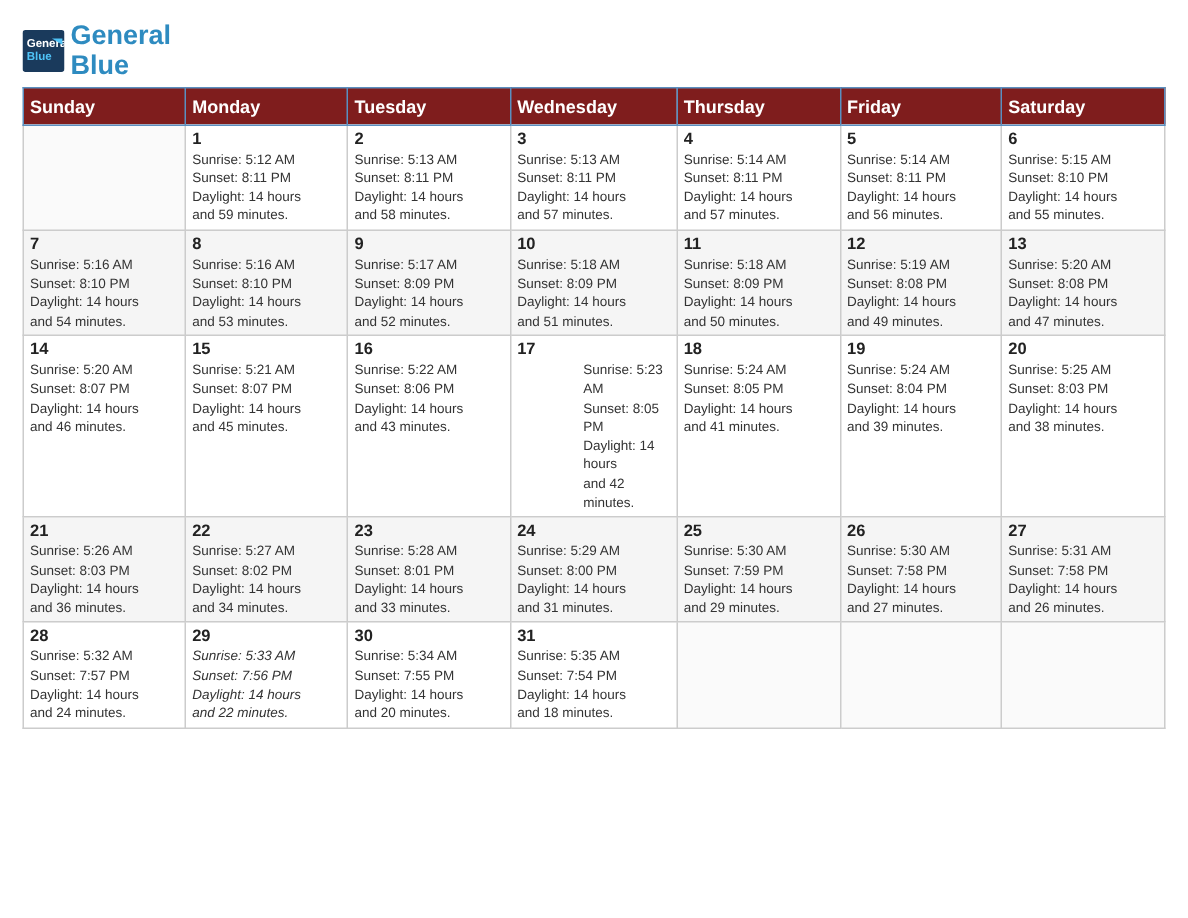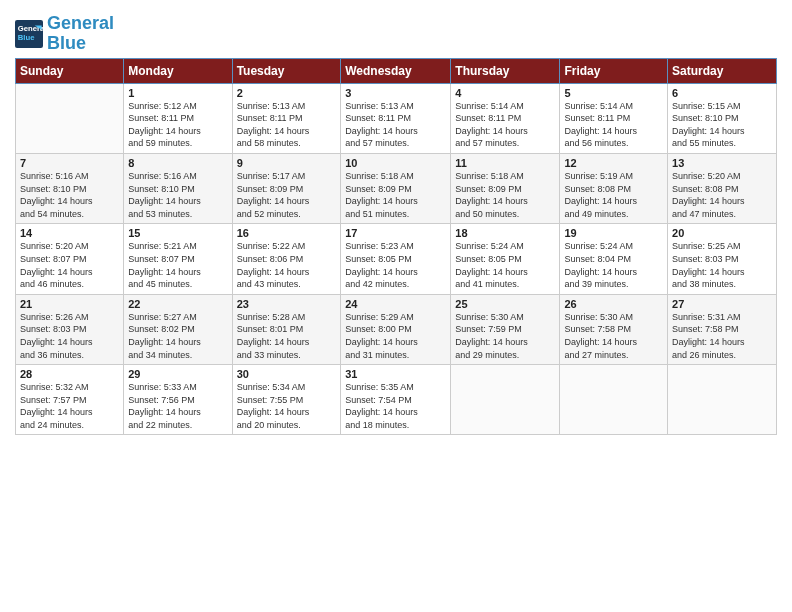--- a/index.html
+++ b/index.html
@@ -243,21 +243,21 @@
           </td>
           <td>
             <span class="day-number">16</span>
             <div class="day-info" style="white-space: pre-line;">Sunrise: 5:22 AM
 Sunset: 8:06 PM
 Daylight: 14 hours
 and 43 minutes.</div>
           </td>
           <td>
             <span class="day-number">17</span>
-            <div class="day-info" style="white-space: pre-line;">Sunrise: 5:23 AM
+            <div class="day-info" style="white-space: pre-line; margin-left: 44px;">Sunrise: 5:23 AM
 Sunset: 8:05 PM
 Daylight: 14 hours
 and 42 minutes.</div>
           </td>
           <td>
             <span class="day-number">18</span>
             <div class="day-info" style="white-space: pre-line;">Sunrise: 5:24 AM
 Sunset: 8:05 PM
 Daylight: 14 hours
 and 41 minutes.</div>
@@ -331,21 +331,21 @@
         <tr>
           <td>
             <span class="day-number">28</span>
             <div class="day-info" style="white-space: pre-line;">Sunrise: 5:32 AM
 Sunset: 7:57 PM
 Daylight: 14 hours
 and 24 minutes.</div>
           </td>
           <td>
             <span class="day-number">29</span>
-            <div class="day-info" style="white-space: pre-line;">Sunrise: 5:33 AM
+            <div class="day-info" style="white-space: pre-line; font-style: italic;">Sunrise: 5:33 AM
 Sunset: 7:56 PM
 Daylight: 14 hours
 and 22 minutes.</div>
           </td>
           <td>
             <span class="day-number">30</span>
             <div class="day-info" style="white-space: pre-line;">Sunrise: 5:34 AM
 Sunset: 7:55 PM
 Daylight: 14 hours
 and 20 minutes.</div>

